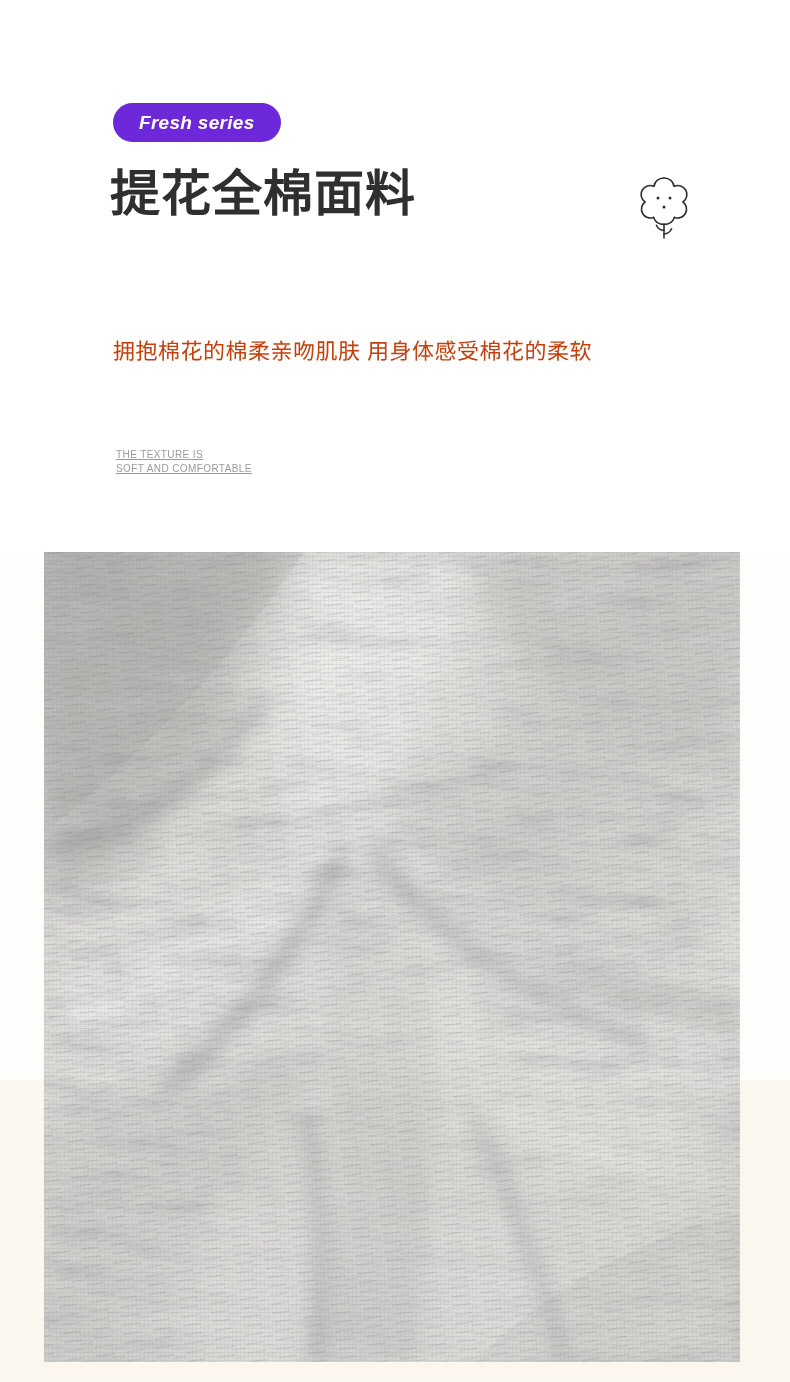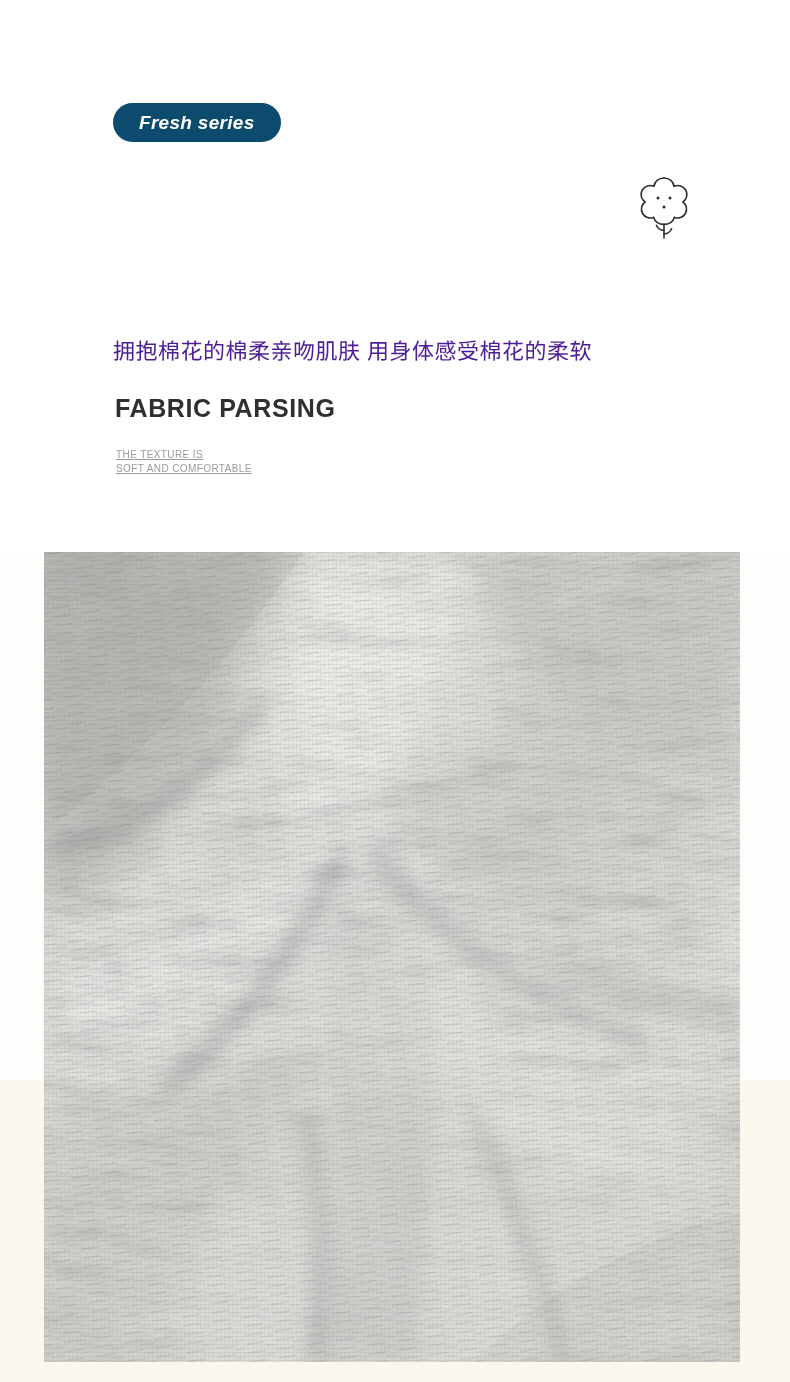--- a/index.html
+++ b/index.html
@@ -42,21 +42,21 @@
     background: #ffffff;
   }
 
   .badge {
     position: absolute;
     left: 113px;
     top: 103px;
     height: 39px;
     padding: 0 26px;
     border-radius: 20px;
-    background: #0c4a6e;
+    background: #6d28d9;
     color: #ffffff;
     font-size: 19px;
     font-weight: bold;
     font-style: italic;
     letter-spacing: 0.3px;
     display: flex;
     align-items: center;
     justify-content: center;
     box-sizing: border-box;
   }
@@ -74,21 +74,21 @@
   }
   .headline .line2 {
     display: block;
   }
 
   .subhead {
     position: absolute;
     left: 113px;
     top: 335px;
     width: 600px;
-    color: #4c1d95;
+    color: #c2410c;
     font-size: 22px;
     line-height: 34px;
     letter-spacing: 0.5px;
   }
 
   .section-title {
     position: absolute;
     left: 115px;
     top: 394px;
     color: #2f2f2f;
@@ -141,25 +141,25 @@
 
 <div class="page">
 
   <div class="cream-band"></div>
 
   <div class="header">
 
     <div class="badge">Fresh series</div>
 
     <div class="headline">
+      <span class="line1">提花全棉面料</span>
     </div>
 
     <div class="subhead">拥抱棉花的棉柔亲吻肌肤 用身体感受棉花的柔软</div>
 
-    <div class="section-title">FABRIC PARSING</div>
 
     <div class="small-caps">
       <span>THE TEXTURE IS</span>
       <span>SOFT AND COMFORTABLE</span>
     </div>
 
     <div class="cotton-icon">
       <svg viewBox="0 0 78 78" width="78" height="78" fill="none" xmlns="http://www.w3.org/2000/svg">
         <g stroke="#2f2f2f" stroke-width="1.6" fill="#ffffff" stroke-linecap="round" stroke-linejoin="round">
           <path d="M39 10c-5.4 0-9.5 3.6-10 8.3-4.3-1.9-9.4-.4-11.7 3.7-2.4 4.2-1.1 9.4 2.8 12 -3.6 2.6-4.7 7.6-2.5 11.5 2.2 3.9 6.9 5.5 11 3.9"></path>

